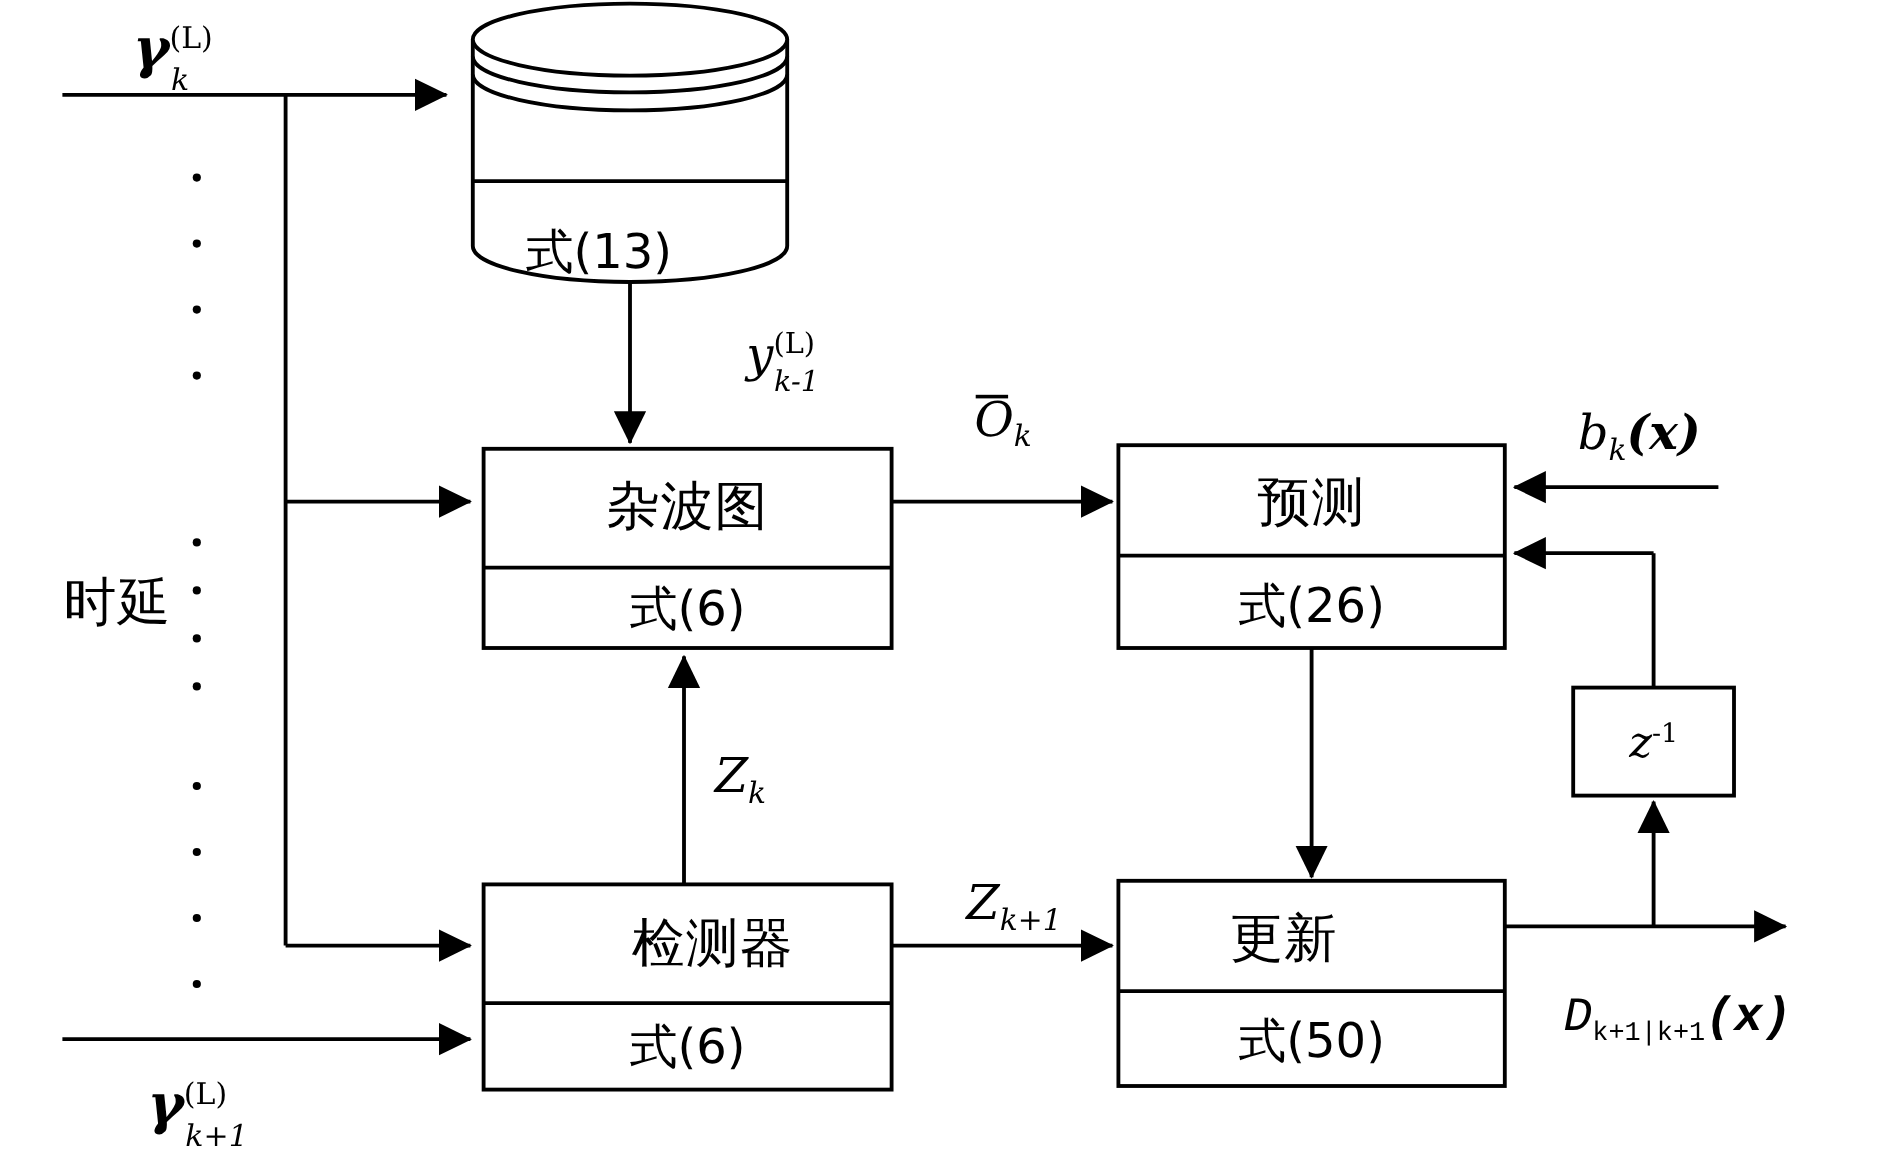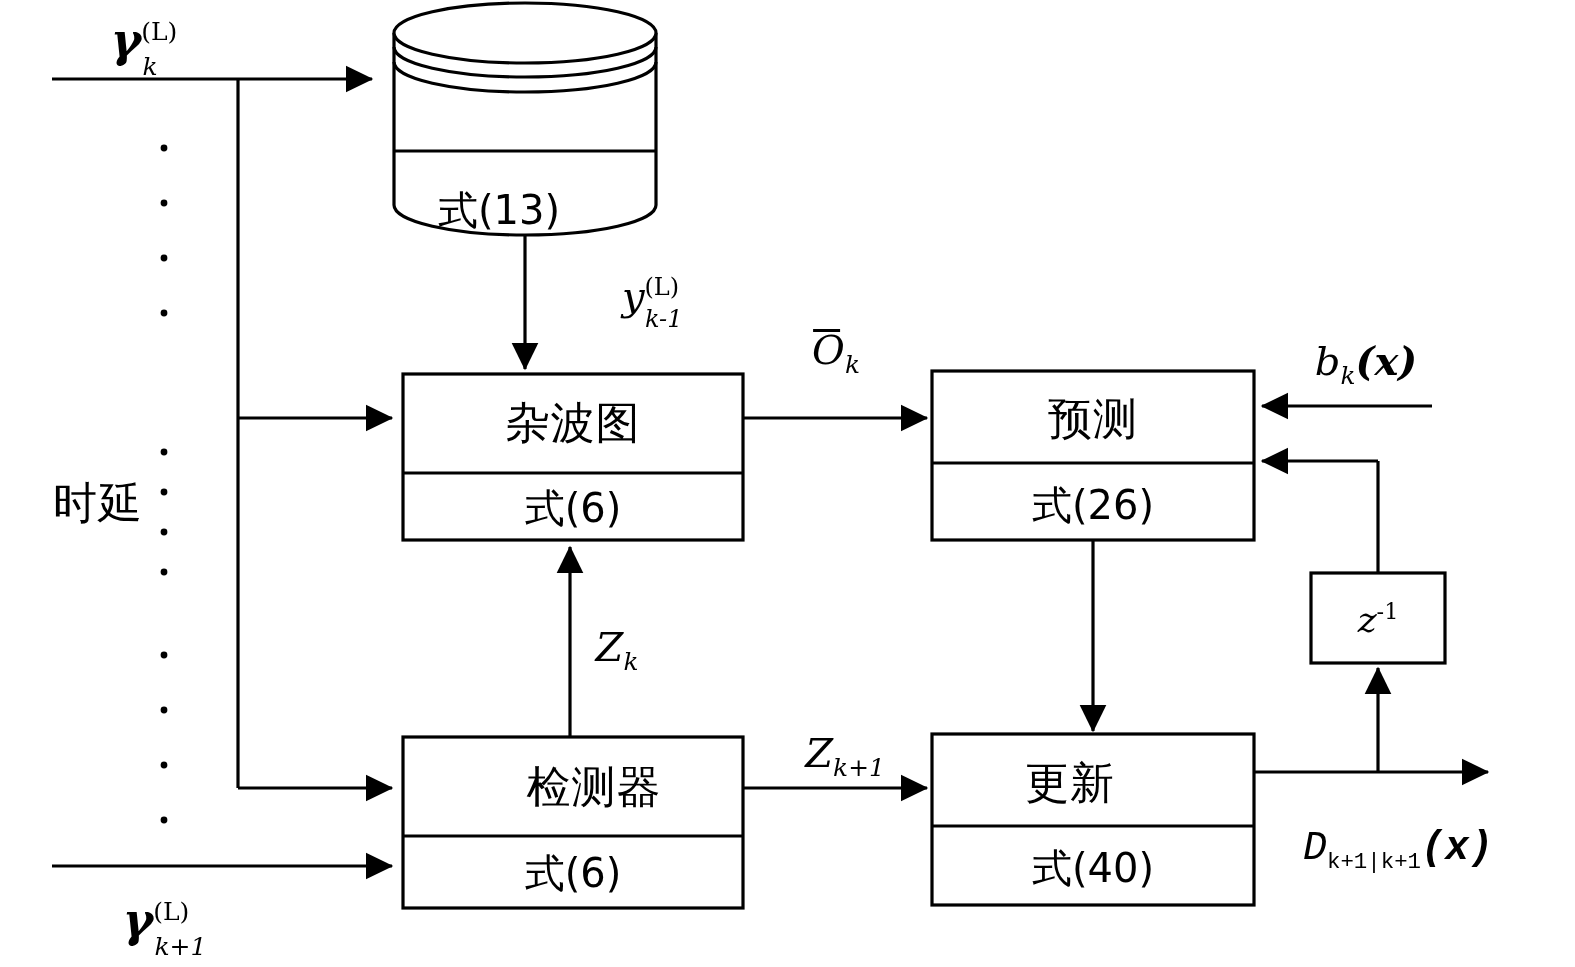--- a/index.html
+++ b/index.html
@@ -169,21 +169,21 @@
   <div class="lbl cn center" style="left:573px; top:423px;text-align:right;">杂波图</div>
   <div class="lbl cn-sm center" style="left:573px; top:508px;">式(6)</div>
 
   <div class="lbl cn center" style="left:1093px; top:419px;">预测</div>
   <div class="lbl cn-sm center" style="left:1093px; top:505px;">式(26)</div>
 
   <div class="lbl cn center" style="left:573px; top:787px;margin-left:21px;">检测器</div>
   <div class="lbl cn-sm center" style="left:573px; top:873px;">式(6)</div>
 
   <div class="lbl cn center" style="left:1070px; top:783px;">更新</div>
-  <div class="lbl cn-sm center" style="left:1093px; top:868px;">式(40)</div>
+  <div class="lbl cn-sm center" style="left:1093px; top:868px;">式(50)</div>
 
   <div class="lbl math center" style="left:1378px; top:620px; font-size:36px;">
     <span>z</span><sup class="up">-1</sup>
   </div>
 
   <div class="lbl cn center" style="left:98px; top:503px;text-align:center;">时延</div>
 
   <div class="lbl center" style="left:128px; top:40px;">
     <span class="gam">γ</span><span class="math" style="position:relative; display:inline-block; width:0.1em;">
       <sup class="up" style="position:absolute; left:0; top:-0.95em; font-size:25px;">(L)</sup>

